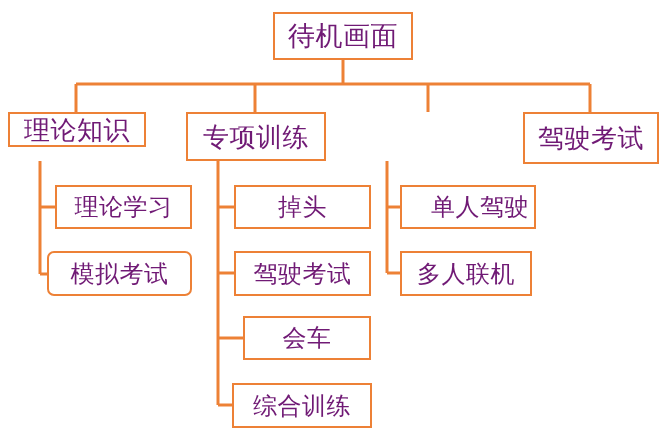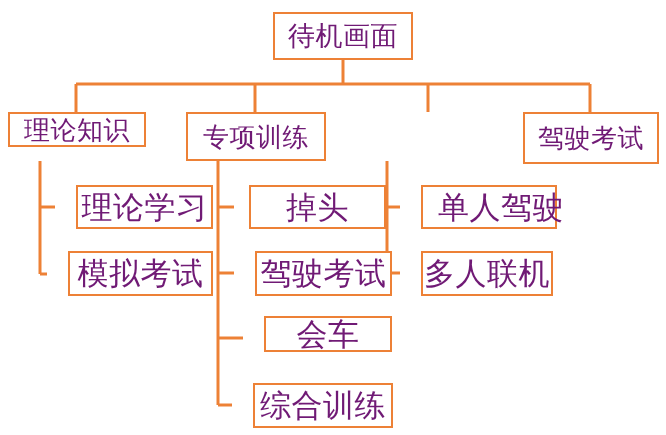--- a/index.html
+++ b/index.html
@@ -32,21 +32,21 @@
     display: flex;
     align-items: center;
     justify-content: center;
     color: #701a75;
     letter-spacing: 0.5px;
     white-space: nowrap;
     line-height: 1;
   }
   .lvl1 { font-size: 27px; }
   .lvl2 { font-size: 26px; }
-  .lvl3 { font-size: 31px; margin-left: 21px; }
+  .lvl3 { font-size: 24px; }
 </style>
 </head>
 <body>
 
 <div id="canvas">
 
   <svg id="connectors" viewBox="0 0 666 435" xmlns="http://www.w3.org/2000/svg">
     <g stroke="#ED8136" stroke-width="3" fill="none" stroke-linecap="butt">
 
       <path d="M 343 60 L 343 84"></path>
@@ -88,33 +88,33 @@
 
 
   <div class="node lvl2" style="left:523px; top:112px; width:136px; height:52px;">
     <span>驾驶考试</span>
   </div>
 
   <div class="node lvl3" style="left:55px; top:185px; width:137px; height:44px;">
     <span>理论学习</span>
   </div>
 
-  <div class="node lvl3" style="left:47px; top:251px; width:145px; height:45px;">
+  <div class="node lvl3" style="left:47px; top:251px; width:145px; height:45px;border-radius:7px;">
     <span>模拟考试</span>
   </div>
 
-  <div class="node lvl3" style="left:228px; top:185px; width:137px; height:44px;">
+  <div class="node lvl3" style="left:234px; top:185px; width:137px; height:44px;">
     <span>掉头</span>
   </div>
 
   <div class="node lvl3" style="left:234px; top:251px; width:137px; height:45px;">
     <span>驾驶考试</span>
   </div>
 
-  <div class="node lvl3" style="left:243px; top:316px; width:128px; height:36px;align-items:flex-end;">
+  <div class="node lvl3" style="left:243px; top:316px; width:128px; height:44px;">
     <span>会车</span>
   </div>
 
   <div class="node lvl3" style="left:232px; top:383px; width:140px; height:45px;">
     <span>综合训练</span>
   </div>
 
   <div class="node lvl3" style="left:400px; top:185px; width:136px; height:44px;padding-left:24px;">
     <span>单人驾驶</span>
   </div>

